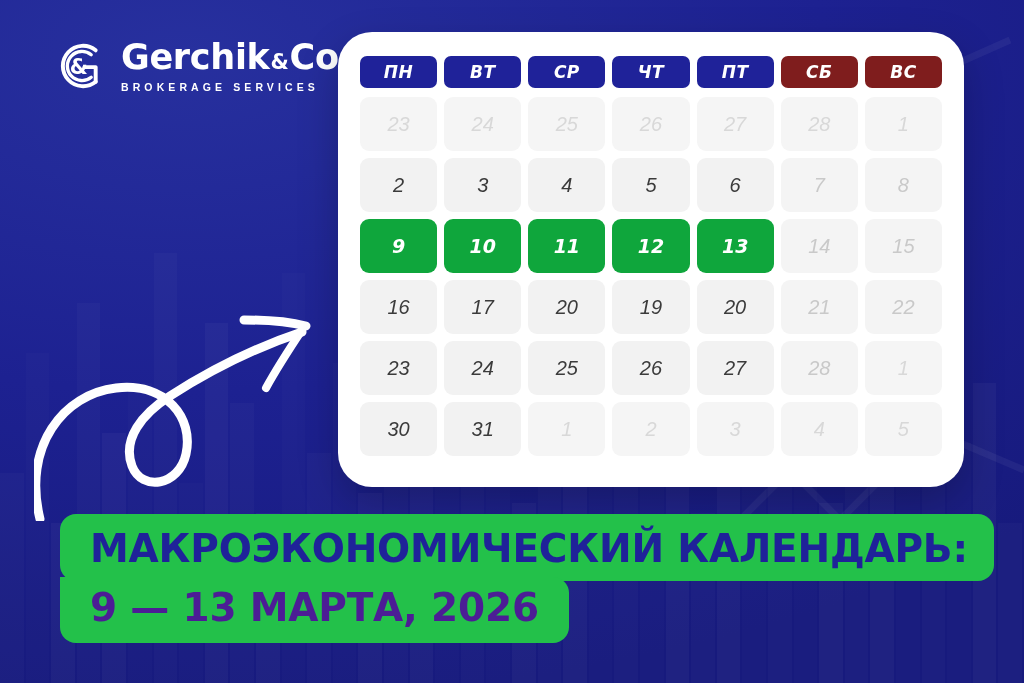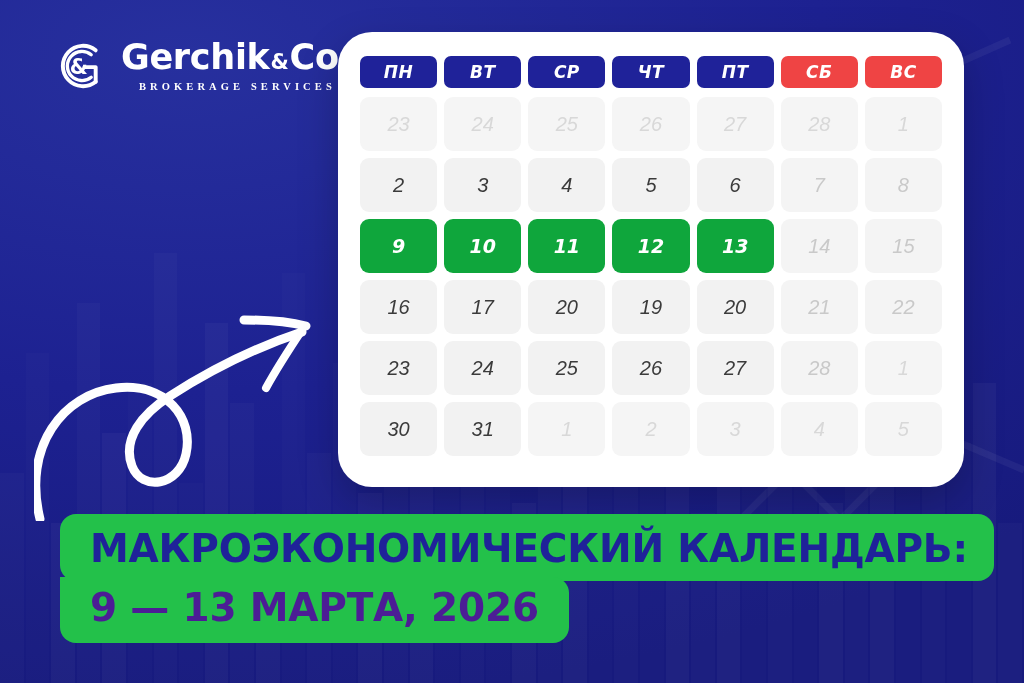--- a/index.html
+++ b/index.html
@@ -27,21 +27,21 @@
   .logo-mark{width:56px;height:56px;flex:0 0 56px;}
   .logo-text{display:flex;flex-direction:column;justify-content:center;}
   .logo-word{
     color:#fff;font-size:35px;line-height:1;font-weight:700;
     letter-spacing:-.3px;font-family:"DejaVu Sans", sans-serif;
     display:flex;align-items:baseline;
   }
   .logo-word .amp{font-size:21px;padding:0 1px;}
   .logo-sub{
     color:#fff;font-size:10.5px;letter-spacing:4.1px;margin-top:6px;
-    font-weight:600;font-family:Liberation Serif, serif;margin-left:18px;
+    font-weight:600;font-family:Liberation Sans, sans-serif;
   }
 
   
   .doodle{position:absolute;left:34px;top:276px;width:300px;height:245px;z-index:4;}
 
   
   .cal-card{
     position:absolute;left:338px;top:32px;width:626px;height:455px;
     background:#ffffff;border-radius:34px;z-index:6;
     box-shadow:0 16px 40px rgba(0,0,0,.22);
@@ -49,21 +49,21 @@
     box-sizing:border-box;
     display:flex;flex-direction:column;font-style:italic;
   }
   .cal-grid{display:grid;grid-template-columns:repeat(7,1fr);gap:7px;}
   .dow{
     height:32px;border-radius:7px;display:flex;align-items:center;justify-content:center;
     color:#fff;font-size:17px;font-weight:700;letter-spacing:.5px;
     font-family:"DejaVu Sans", sans-serif;
   }
   .dow.week{background:#1f2299;}
-  .dow.weekend{background:#ef4444;}
+  .dow.weekend{background:#7f1d1d;}
   .cal-body{display:grid;grid-template-columns:repeat(7,1fr);gap:7px;margin-top:9px;}
   .day{
     height:54px;border-radius:9px;background:#f2f2f2;
     display:flex;align-items:center;justify-content:center;
     font-size:20px;color:#3b3b3b;font-weight:400;
     font-family:"Liberation Sans", sans-serif;
   }
   .day.muted{color:#d8d8d8;background:#f5f5f5;}
   .day.dim{color:#c9c9c9;background:#f4f4f4;}
   .day.hl{background:#0fa63c;color:#ffffff;font-weight:700;font-size:19px;

